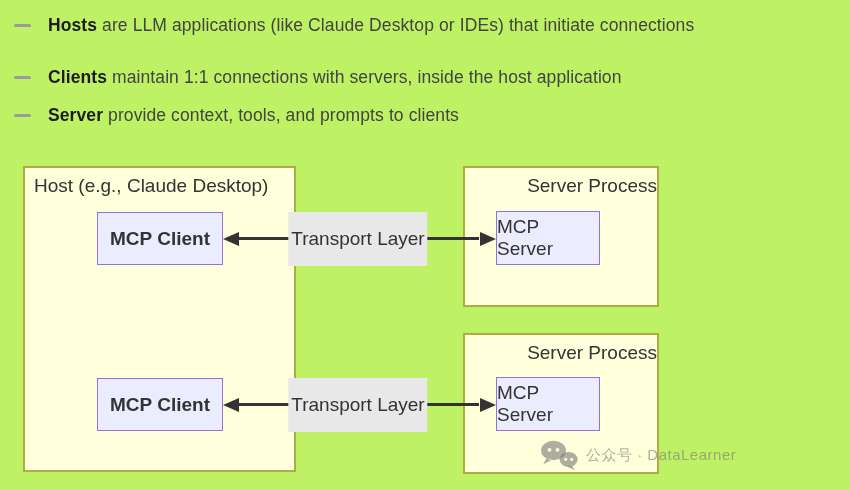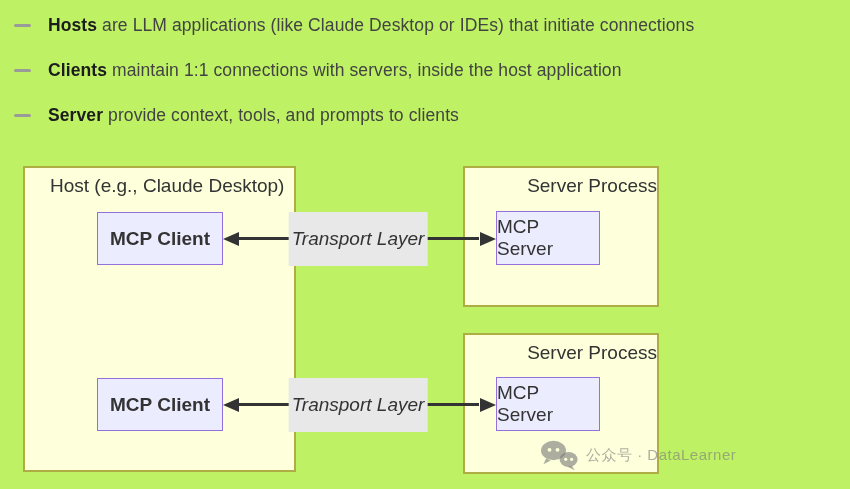--- a/index.html
+++ b/index.html
@@ -3,34 +3,34 @@
 <meta charset="utf-8">
 <style>
   html,body { margin:0; padding:0; background:#ffffff; }
   .canvas {
     position:relative; width:850px; height:489px; background:#bef264;
     font-family:"Liberation Sans", sans-serif; overflow:hidden;
   }
 
   
   .bullet { position:absolute; left:14px; display:flex; align-items:center; height:22px; }
-  .b1 { top:14px; } .b2 { top:59px; } .b3 { top:104px; }
+  .b1 { top:14px; } .b2 { top:66px; } .b3 { top:104px; }
   .dash { flex:none; width:17px; height:3px; background:#9a9a9a; border-radius:2px; margin-right:17px; }
   .bullet-text { font-size:17.5px; color:#434343; letter-spacing:0.1px; white-space:nowrap; }
   .bullet-text b { color:#1c1c1c; font-weight:700; }
 
   
   .container-box {
     position:absolute; background:#feffdb; border:2px solid #adad44; box-sizing:border-box;
   }
   .host-box   { left:23px;  top:166px; width:273px; height:306px; }
   .sp1        { left:463px; top:166px; width:196px; height:141px; }
   .sp2        { left:463px; top:333px; width:196px; height:141px; }
   .container-label { font-size:19px; color:#333333; }
-  .host-label   { position:absolute; left:9px; top:7px; white-space:nowrap;margin-left:16px; }
+  .host-label   { position:absolute; left:9px; top:7px; white-space:nowrap; }
   .server-label { text-align:right; margin-top:7px; }
 
   
   .node {
     position:absolute; background:#ececff; border:1.5px solid #9370db; box-sizing:border-box;
     display:flex; align-items:center; justify-content:center;
     font-size:19px; color:#333333;
   }
   .client      { left:97px;  width:126px; height:53px;font-weight:bold; }
   .c1          { top:212px; }
@@ -41,21 +41,21 @@
 
   
   .edge-line { position:absolute; left:237px; width:242px; height:3px; background:#333333; }
   .e1 { top:237px; } .e2 { top:403px; }
   .head { position:absolute; width:0; height:0; border-top:7px solid transparent; border-bottom:7px solid transparent; }
   .head-left  { border-right:16px solid #333333; left:223px; }
   .head-right { border-left:16px solid #333333;  left:480px; }
   .hr1 { top:231.5px; } .hr2 { top:397.5px; }
   .edge-label {
     position:absolute; left:358px; transform:translate(-50%,-50%);
-    background:#e8e8e8; padding:16px 3px; font-size:19px; color:#333333; white-space:nowrap;font-style:italic;
+    background:#e8e8e8; padding:16px 3px; font-size:19px; color:#333333; white-space:nowrap;
   }
   .el1 { top:239px; } .el2 { top:405px; }
 
   
   .watermark {
     position:absolute; left:540px; top:440px; display:flex; align-items:center; gap:8px;
     color:rgba(125,125,125,0.62); font-size:15px; letter-spacing:0.5px; white-space:nowrap;
   }
   .watermark svg { flex:none; display:block; }
 </style>

